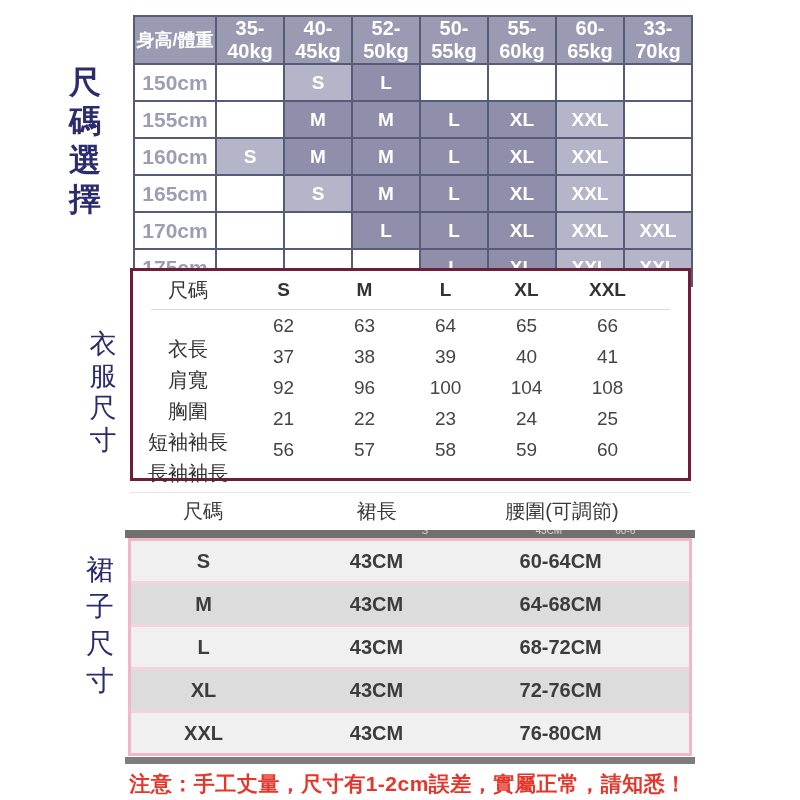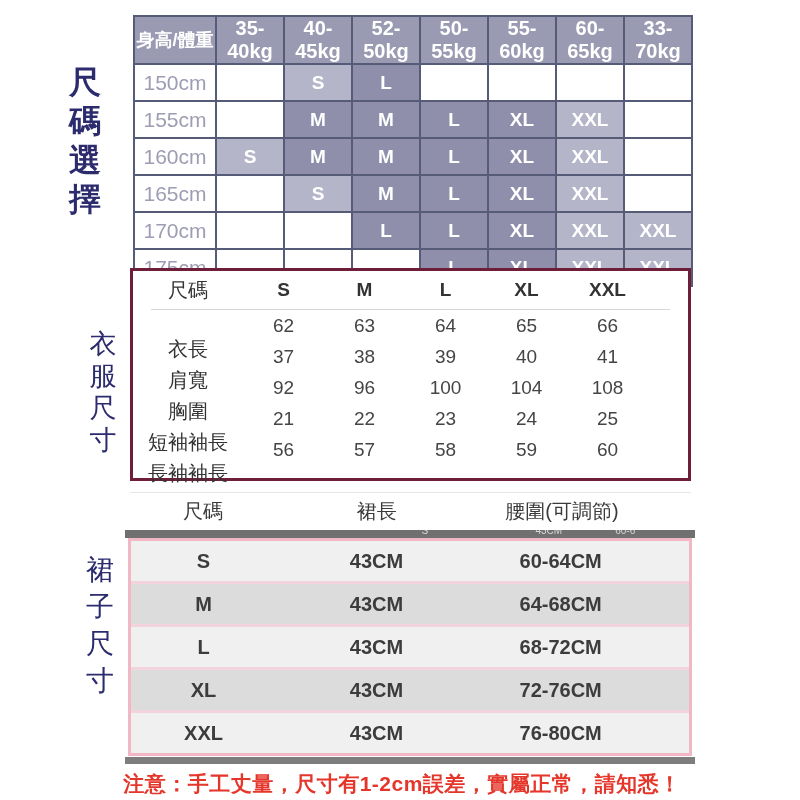--- a/index.html
+++ b/index.html
@@ -15,21 +15,21 @@
   #vl1 { left:67px; top:63px;  width:36px; font-size:32px; font-weight:700; line-height:39px; }
   #vl2 { left:88px; top:328px; width:30px; font-size:27px; font-weight:400; line-height:32px; }
   #vl3 { left:85px; top:551px; width:30px; font-size:28px; font-weight:400; line-height:37px; }
 
   
   .size-grid { position:absolute; left:133px; top:15px; border-collapse:collapse; table-layout:fixed; }
   .size-grid td { border:2px solid #565b77; text-align:center; padding:0; overflow:hidden; }
   .size-grid tr.hdr td { background:#9a9ab3; color:#ffffff; height:28px; }
   .size-grid td.corner { font-size:18px; font-weight:700; letter-spacing:0; }
   .size-grid td.whead  { font-size:20px; font-weight:600; }
-  .size-grid tr.rw td { height:35px; background:#ffffff; }
+  .size-grid tr.rw td { height:35px; background:#ffffff;font-weight:bold; }
   .size-grid td.hlabel { color:#9d9db3; font-size:21px; }
   .size-grid td.cell { font-size:19px; font-weight:700; color:#ffffff; }
   .size-grid td.cell.dark  { background:#8f8fab; }
   .size-grid td.cell.light { background:#b5b5c9; }
 
   
   .clothing-box { position:absolute; left:130px; top:268px; width:561px; height:213px;
     border:3px solid #6e1e39; box-sizing:border-box; background:#ffffff; }
   .chead, .crow { display:flex; align-items:center; padding-right:40px; }
   .chead { height:38px; }
@@ -57,21 +57,21 @@
 
   
   .skirt-box { position:absolute; left:128px; top:538px; width:564px;
     border:3px solid #f1b7c5; box-sizing:border-box; background:#f3d3dc; }
   .skirt-rows { display:flex; flex-direction:column; gap:3px; }
   .srow { height:40px; display:flex; align-items:center; background:#f1f0f0; padding-right:0; }
   .srow.alt { background:#dddcdd; }
   .srow span { text-align:center; font-size:20px; font-weight:600; color:#3c3c3c; }
 
   
-  .note { position:absolute; left:117px; top:770px; width:570px; text-align:center;
+  .note { position:absolute; left:123px; top:770px; width:570px; text-align:center;
     font-size:21px; font-weight:700; color:#e5362b; letter-spacing:0.5px; white-space:nowrap; }
 </style>
 </head>
 <body>
 
 <div class="canvas">
 
   <div class="vlabel" id="vl1">尺碼選擇</div>
   <div class="vlabel" id="vl2">衣服尺寸</div>
   <div class="vlabel" id="vl3">裙子尺寸</div>

